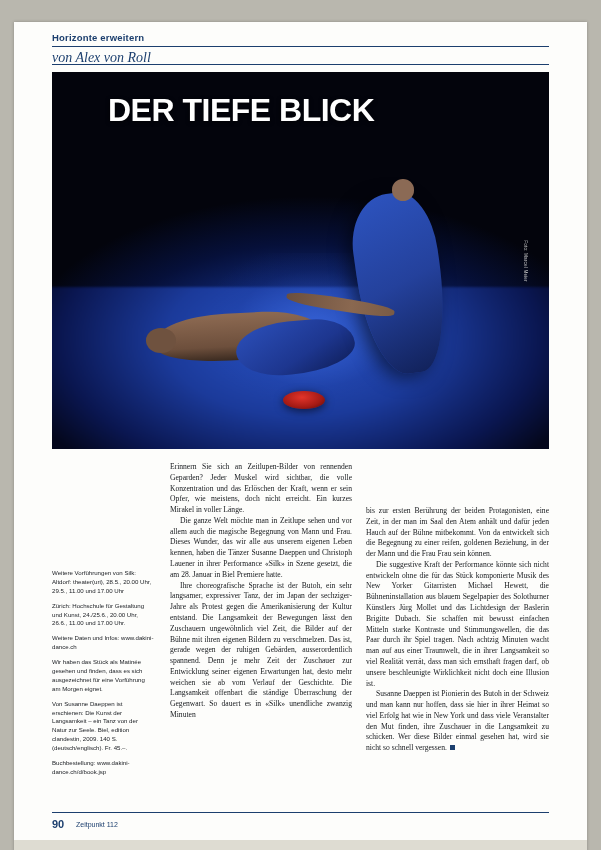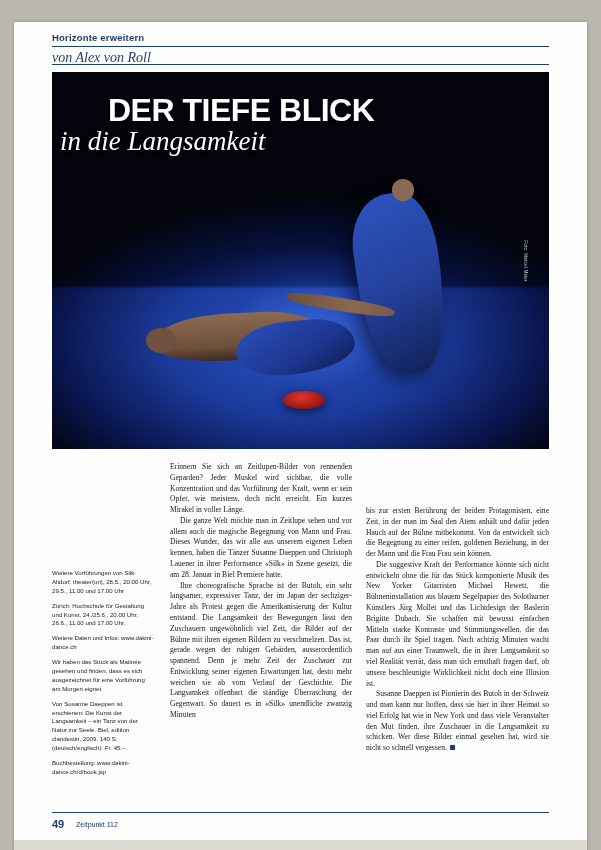--- a/index.html
+++ b/index.html
@@ -309,43 +309,42 @@
     <div class="fig-lie-skirt"></div>
     <div class="fig-lie-head"></div>
     <div class="fig-stand"></div>
     <div class="fig-stand-head"></div>
     <div class="fig-stand-arm"></div>
     <div class="bowl"></div>
     <div class="photo-credit">Foto: Marcel Meier</div>
   </div>
 
   <div class="title-main">DER TIEFE BLICK</div>
-  <div class="title-sub">in die Langsamkeit</div>
 
   <div class="ghost"></div>
 
   <div class="col col-side">
     <p>Weitere Vorführungen von Silk: Altdorf: theater(uri), 28.5., 20.00 Uhr, 29.5., 11.00 und 17.00 Uhr</p>
     <p>Zürich: Hochschule für Gestaltung und Kunst, 24./25.6., 20.00 Uhr, 26.6., 11.00 und 17.00 Uhr.</p>
     <p>Weitere Daten und Infos: www.dakini-dance.ch</p>
     <p>Wir haben das Stück als Matinée gesehen und finden, dass es sich ausgezeichnet für eine Vorführung am Morgen eignet.</p>
     <p>Von Susanne Daeppen ist erschienen: Die Kunst der Langsamkeit – ein Tanz von der Natur zur Seele. Biel, edition clandestin, 2009. 140 S. (deutsch/englisch). Fr. 45.–.</p>
     <p>Buchbestellung: www.dakini-dance.ch/d/book.jsp</p>
   </div>
 
   <div class="col col-mid">
-    <p class="first">Erinnern Sie sich an Zeitlupen-Bilder von rennenden Geparden? Jeder Muskel wird sichtbar, die volle Konzentration und das Vorführung der Kraft, wenn er sein Opfer, wie meistens, doch nicht erreicht. Ein kurzes Mirakel in voller Länge.</p>
+    <p class="first">Erinnern Sie sich an Zeitlupen-Bilder von rennenden Geparden? Jeder Muskel wird sichtbar, die volle Konzentration und das Erlöschen der Kraft, wenn er sein Opfer, wie meistens, doch nicht erreicht. Ein kurzes Mirakel in voller Länge.</p>
     <p>Die ganze Welt möchte man in Zeitlupe sehen und vor allem auch die magische Begegnung von Mann und Frau. Dieses Wunder, das wir alle aus unserem eigenen Leben kennen, haben die Tänzer Susanne Daeppen und Christoph Lauener in ihrer Performance «Silk» in Szene gesetzt, die am 28. Januar in Biel Premiere hatte.</p>
     <p>Ihre choreografische Sprache ist der Butoh, ein sehr langsamer, expressiver Tanz, der im Japan der sechziger-Jahre als Protest gegen die Amerikanisierung der Kultur entstand. Die Langsamkeit der Bewegungen lässt den Zuschauern ungewöhnlich viel Zeit, die Bilder auf der Bühne mit ihren eigenen Bildern zu verschmelzen. Das ist, gerade wegen der ruhigen Gebärden, ausserordentlich spannend. Denn je mehr Zeit der Zuschauer zur Entwicklung seiner eigenen Erwartungen hat, desto mehr weichen sie ab vom Verlauf der Geschichte. Die Langsamkeit offenbart die ständige Überraschung der Gegenwart. So dauert es in «Silk» unendliche zwanzig Minuten</p>
   </div>
 
   <div class="col col-right">
     <p class="first">bis zur ersten Berührung der beiden Protagonisten, eine Zeit, in der man im Saal den Atem anhält und dafür jeden Hauch auf der Bühne mitbekommt. Von da entwickelt sich die Begegnung zu einer reifen, goldenen Beziehung, in der der Mann und die Frau Frau sein können.</p>
     <p>Die suggestive Kraft der Performance könnte sich nicht entwickeln ohne die für das Stück komponierte Musik des New Yorker Gitarristen Michael Hewett, die Bühneninstallation aus blauem Segelpapier des Solothurner Künstlers Jürg Mollet und das Lichtdesign der Baslerin Brigitte Dubach. Sie schaffen mit bewusst einfachen Mitteln starke Kontraste und Stimmungswellen, die das Paar durch ihr Spiel tragen. Nach achtzig Minuten wacht man auf aus einer Traumwelt, die in ihrer Langsamkeit so viel Realität verrät, dass man sich ernsthaft fragen darf, ob unsere beschleunigte Wirklichkeit nicht doch eine Illusion ist.</p>
     <p><span>Susanne Daeppen ist Pionierin des Butoh in der Schweiz und man kann nur hoffen, dass sie hier in ihrer Heimat so viel Erfolg hat wie in New York und dass viele Veranstalter den Mut finden, ihre Zuschauer in die Langsamkeit zu schicken. Wer diese Bilder einmal gesehen hat, wird sie nicht so schnell vergessen.</span><span class="endmark"></span></p>
   </div>
 
   <div class="rule-bottom"></div>
-  <div class="folio">49</div>
+  <div class="folio">90</div>
   <div class="folio-label">Zeitpunkt 112</div>
   <div class="page-bottom-band"></div>
 
 </div>
 
 </body></html>

